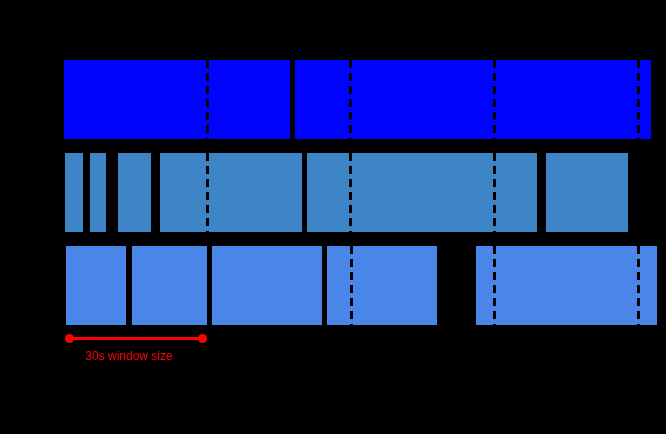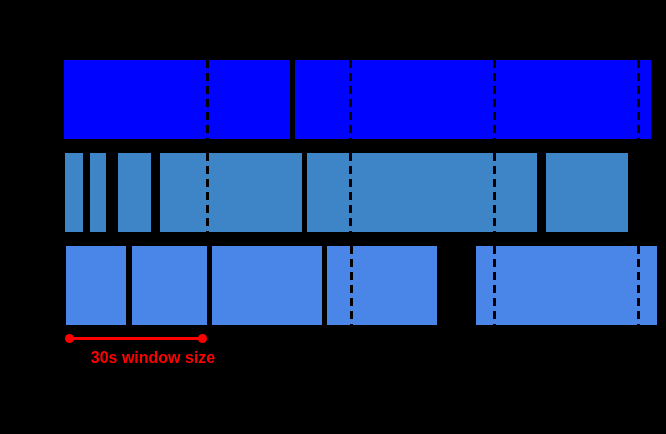--- a/index.html
+++ b/index.html
@@ -41,25 +41,24 @@
     height: 3px;
   }
   .ann-dot {
     position: absolute;
     width: 9px;
     height: 9px;
     border-radius: 50%;
   }
   .ann-label {
     position: absolute;
-    font-size: 16px;
-    font-weight: bold;
+    font-size: 12px;
+    font-weight: normal;
     white-space: nowrap;
     transform: translateX(-50%);
-    margin-left: 24px;
   }
 </style>
 </head>
 <body>
 
 <div class="canvas">
 
   <div class="row" style="top: 60px; height: 79px;">
       <div class="segment" style="left: 64px; width: 226px; background: rgb(0, 4, 254);"></div>
       <div class="segment" style="left: 295px; width: 356px; background: rgb(0, 4, 254);"></div>

